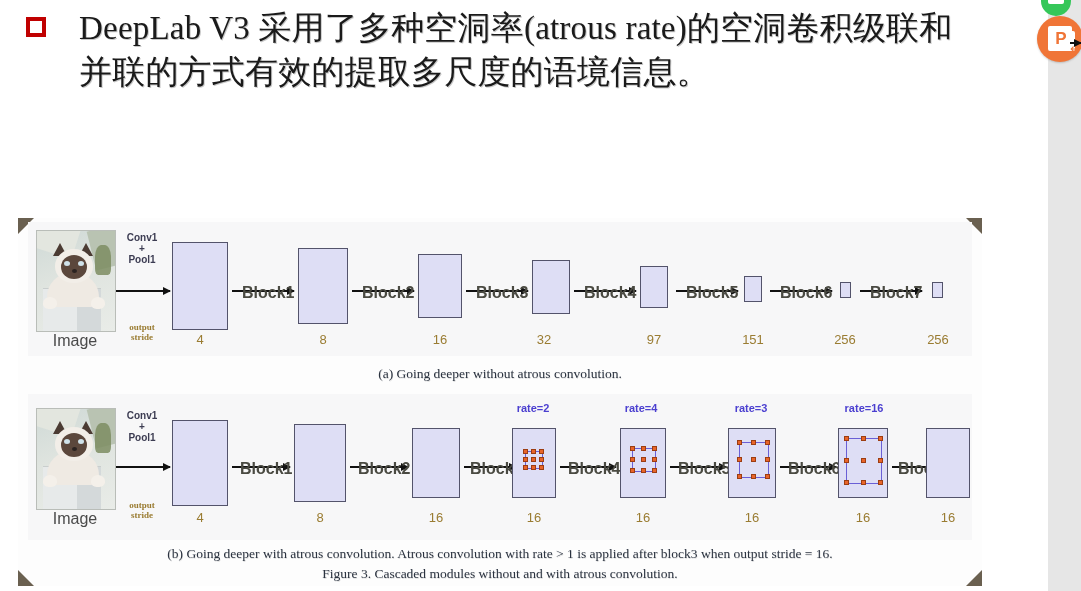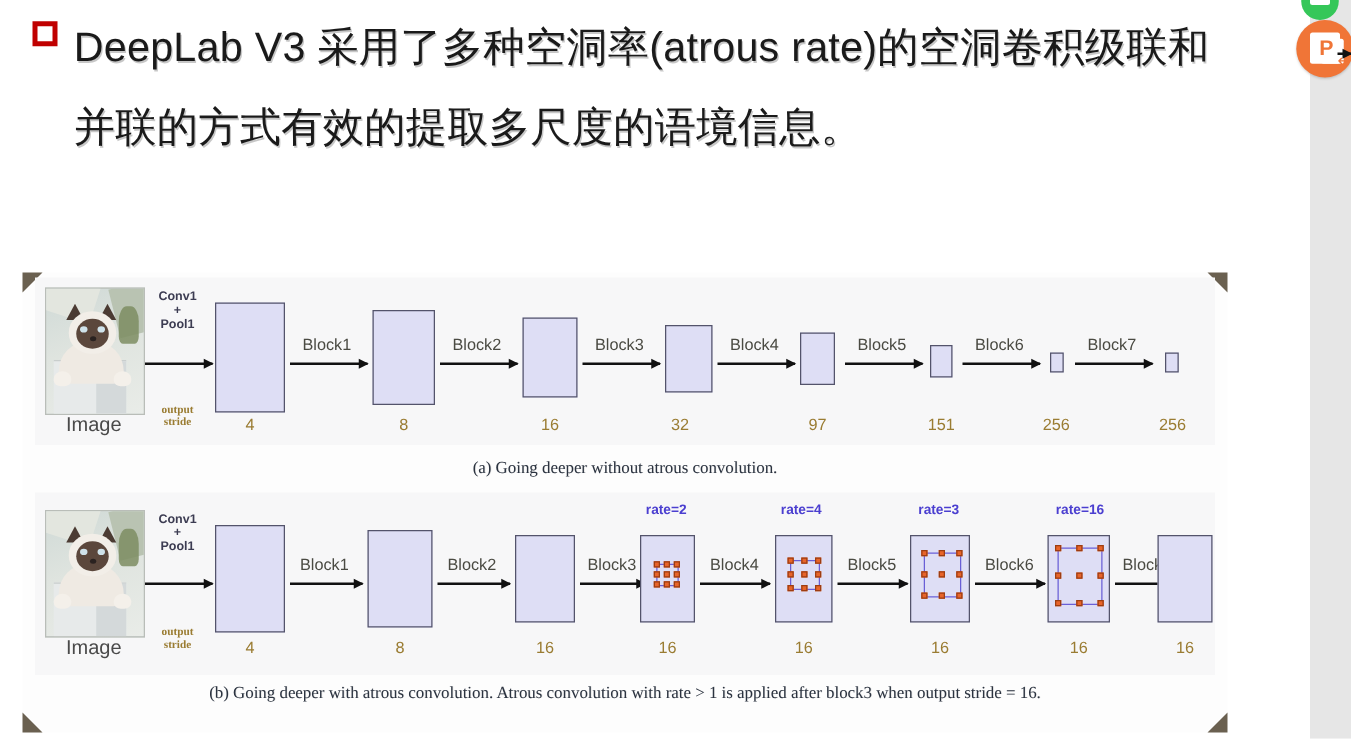--- a/index.html
+++ b/index.html
@@ -52,24 +52,25 @@
   #bullet-block{
     position:absolute;left:26px;top:6px;width:950px;
     display:flex;align-items:flex-start;
   }
   #bullet-marker{
     flex:0 0 auto;width:20px;height:20px;margin-top:11px;margin-right:13px;
     border:4px solid #c00000;background:#ffffff;box-sizing:border-box;
   }
   #bullet-text{
     flex:1 1 auto;
-    font-family:Liberation Sans, sans-serif;
-    font-size:33px;line-height:64px;color:#1a1a1a;
+    font-family:Liberation Serif, serif;
+    font-size:33px;line-height:44px;color:#1a1a1a;
     letter-spacing:.2px;
     text-shadow:1px 1px 0 rgba(0,0,0,.22);
+    margin-left:20px;
   }
 
   
   #figure{
     position:absolute;left:18px;top:218px;width:964px;height:368px;
     background:#fdfdfd;
   }
   .corner{position:absolute;width:0;height:0;}
   .corner.tl{left:0;top:0;border-top:16px solid #6a6050;border-right:16px solid transparent;}
   .corner.tr{right:0;top:0;border-top:16px solid #6a6050;border-left:16px solid transparent;}
@@ -122,21 +123,21 @@
   }
   .stride-label{
     position:absolute;font-family:Liberation Serif, serif;
     font-size:9px;font-weight:bold;color:#9a7c32;text-align:center;line-height:10px;
   }
   .blk{
     position:absolute;background:#dedef5;border:1.6px solid #53536b;box-sizing:border-box;
   }
   .blk-label{
     position:absolute;font-family:"Liberation Sans",sans-serif;
-    font-size:13px;font-weight:normal;color:#4a4a42;white-space:nowrap;
+    font-size:16px;font-weight:bold;color:#4a4a42;white-space:nowrap;margin-top:16px;
   }
   .num{
     position:absolute;font-family:"Liberation Sans",sans-serif;
     font-size:13px;color:#9a7c32;text-align:center;
   }
   .rate{
     position:absolute;font-family:"Liberation Sans",sans-serif;
     font-size:11px;font-weight:bold;color:#4b3fd0;text-align:center;white-space:nowrap;
   }
   .arrow{position:absolute;height:2px;background:#111;}
@@ -351,20 +352,21 @@
       <div class="num" style="left:272px;top:116px;width:40px;">8</div>
       <div class="num" style="left:388px;top:116px;width:40px;">16</div>
       <div class="num" style="left:486px;top:116px;width:40px;">16</div>
       <div class="num" style="left:595px;top:116px;width:40px;">16</div>
       <div class="num" style="left:704px;top:116px;width:40px;">16</div>
       <div class="num" style="left:815px;top:116px;width:40px;">16</div>
       <div class="num" style="left:900px;top:116px;width:40px;">16</div>
     </div>
 
     <div class="figcap" style="top:328px;">(b) Going deeper with atrous convolution. Atrous convolution with rate &gt; 1 is applied after block3 when output stride = 16.</div>
+    <div class="figcap" style="top:348px;">Figure 3. Cascaded modules without and with atrous convolution.</div>
   </div>
 </div>
 
 <div id="right-rail"></div>
 <div id="green-badge"></div>
 <div id="ppt-badge">
   <div class="sheet"></div>
   <div class="sheet2"></div>
   <div class="pletter">P</div>
   <div class="arrow">↵</div>

